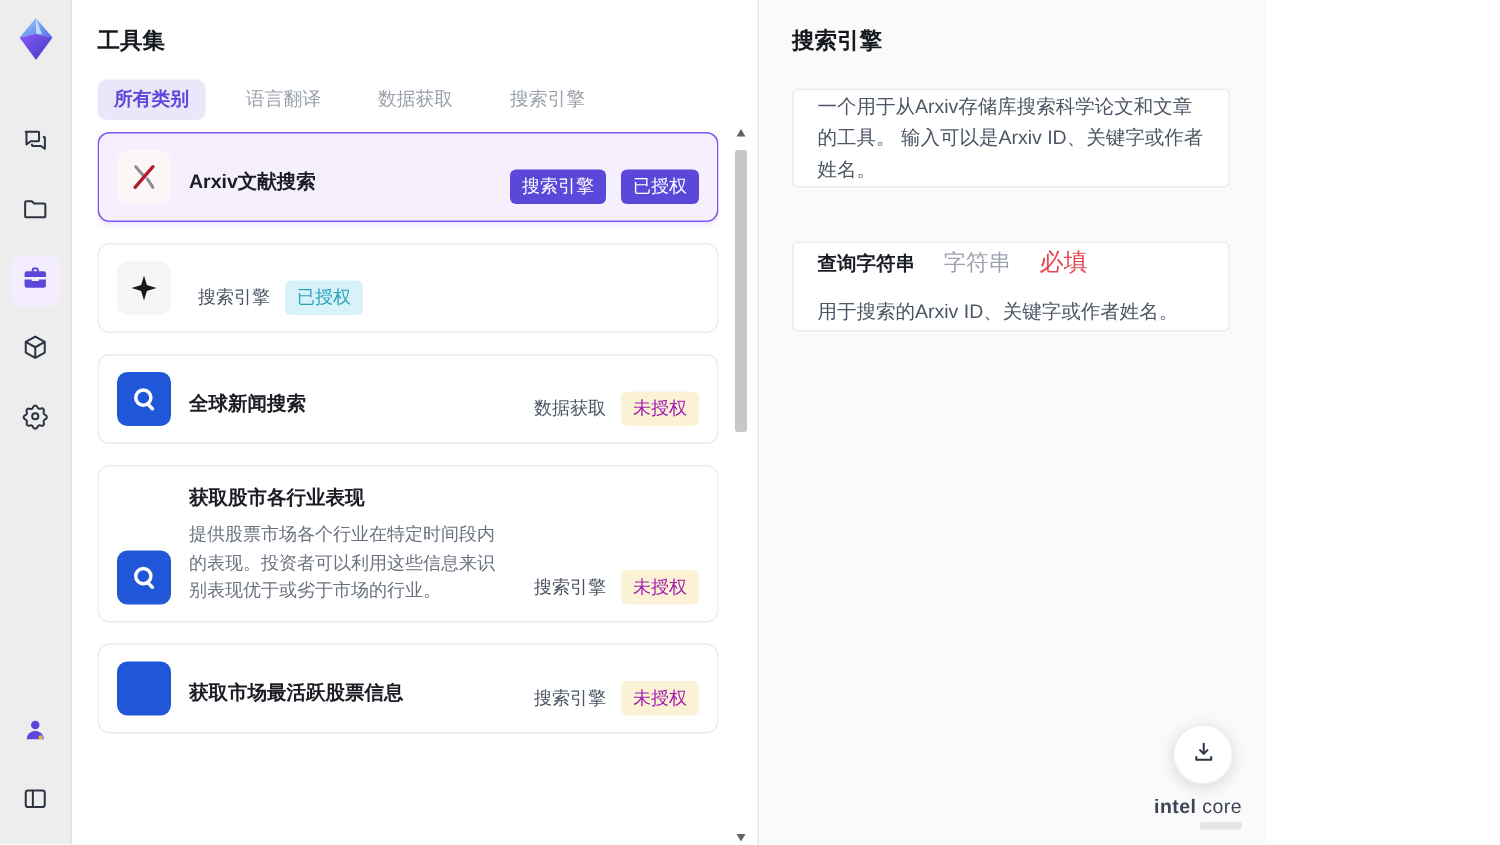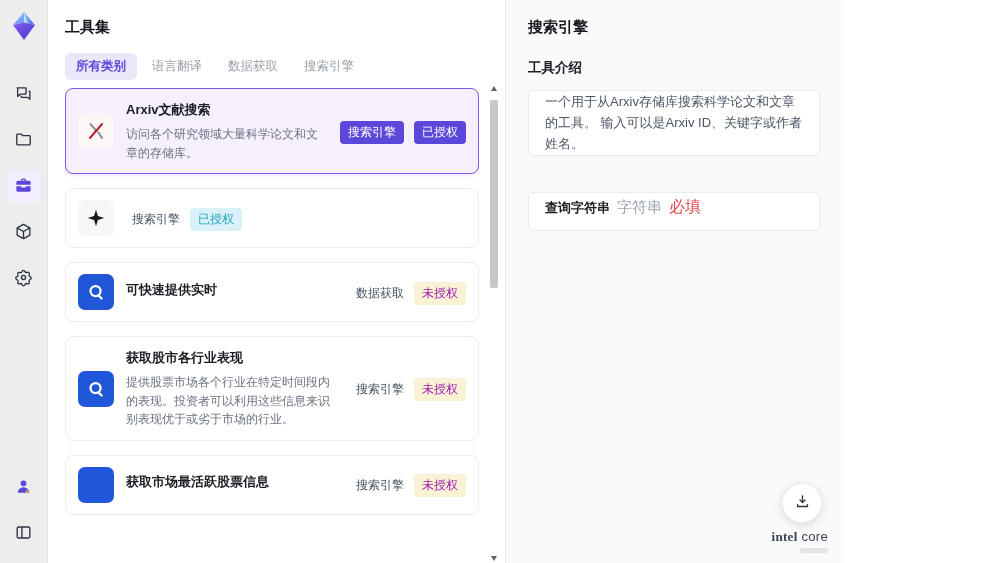--- a/index.html
+++ b/index.html
@@ -13,28 +13,28 @@
   .logo { width:32px; height:32px; margin-bottom:36px; }
   .side-btn { width:34px; height:34px; border:none; background:transparent; border-radius:8px;
     display:flex; align-items:center; justify-content:center; margin-bottom:12px; cursor:pointer; }
   .side-btn svg { width:19px; height:19px; }
   .side-btn.active { background:#f3edfd; }
   .sidebar-spacer { flex:1; }
 
   
   .list-panel { width:457px; flex:none; position:relative; padding:18px 22px 0 17px; background:#fff; }
   .panel-title { font-size:15px; font-weight:bold; color:#15181e; margin-bottom:16px; }
-  .tabs { display:flex; align-items:center; gap:4px; margin-bottom:0; }
+  .tabs { display:flex; align-items:center; gap:16px; margin-bottom:0; }
   .tab { border:none; background:transparent; font-size:12.5px; color:#9aa1ab; padding:5px 11px;
     border-radius:6px; cursor:pointer; font-family:inherit; }
   .tab.active { background:#ece6fa; color:#5b47d9; font-weight:bold; }
 
   .tool-list { position:absolute; left:17px; right:26px; top:88px; bottom:0; overflow:hidden; }
   .tool-card { display:flex; gap:12px; background:#fff; border:1px solid #ececef; border-radius:8px;
-    padding:11px 12px; margin-bottom:14px; cursor:pointer; align-items:center; }
+    padding:11px 12px; margin-bottom:14px; cursor:pointer; align-items:flex-end; }
   .tool-card.selected { border:1.5px solid #7a5af0; background:#f5effe;
     box-shadow:0 1px 4px rgba(122,90,240,.18); }
   .tile { width:36px; height:36px; flex:none; border-radius:7px; background:#f6f6f8;
     display:flex; align-items:center; justify-content:center; }
   .tile svg { width:22px; height:22px; }
   .tile.tile-white { background:#fbf7f7; }
   .tile.tile-blue { background:#1f57d8; }
   .tool-main { flex:1; min-width:0; }
   .tool-name { font-size:13px; font-weight:bold; color:#1a1d23; margin:1px 0 6px; }
   .tool-desc { font-size:12px; color:#6b7280; line-height:1.55; }
@@ -54,33 +54,33 @@
   .vscroll .thumb { position:absolute; top:14px; left:1px; width:8px; height:188px; background:#c7c7ca;
     border-radius:2px; }
 
   
   .detail-panel { flex:1; background:#fafafa; border-left:1px solid #e7e7ea; position:relative;
     padding:18px 24px 0 22px; }
   .detail-title { font-size:15px; font-weight:bold; color:#15181e; margin-bottom:22px; }
   .section-heading { font-size:13.5px; font-weight:bold; color:#1a1d23; margin-bottom:13px; }
   .detail-box { background:#fff; border:1px solid #ececee; border-radius:4px; padding:1px 16px;
     font-size:13px; color:#4b5563; line-height:1.6; margin-bottom:36px; }
-  .param-head { display:flex; align-items:baseline; gap:7px; margin-bottom:9px; }
+  .param-head { display:flex; align-items:baseline; gap:19px; margin-bottom:9px; }
   .param-name { font-size:13px; font-weight:bold; color:#1a1d23; }
   .param-type { font-size:15px; color:#9ca3af; }
   .param-required { font-size:16px; color:#e5484d; }
   .param-desc { font-size:13px; color:#4b5563; }
 
   .fab { position:absolute; right:22px; bottom:40px; width:40px; height:40px; border-radius:50%;
     background:#fff; border:1px solid #f0f0f0; box-shadow:0 2px 10px rgba(0,0,0,.14);
     display:flex; align-items:center; justify-content:center; cursor:pointer; }
   .fab svg { width:17px; height:17px; }
   .brand { position:absolute; right:16px; bottom:10px; text-align:right; }
   .brand-text { font-size:13px; color:#3a4454; letter-spacing:.3px; }
-  .brand-text b { font-weight:bold;font-family:Liberation Serif, serif; }
+  .brand-text b { font-weight:bold; }
   .brand-bar { width:28px; height:5px; background:#e4e4e6; border-radius:2px; margin:3px 0 0 auto; }
 </style>
 </head>
 <body>
 
 <div class="app">
 
   <aside class="sidebar">
     <div class="logo">
       <svg viewBox="0 0 32 32">
@@ -180,21 +180,20 @@
 
       <div class="tool-card selected">
         <div class="tile tile-white">
           <svg viewBox="0 0 24 24" fill="none" stroke-linecap="round">
             <path d="M6 4.5l6.5 7.5M14.5 13.5l4 6" stroke="#8a8f98" stroke-width="2.2"></path>
             <path d="M18.5 4.5L5.5 19.5" stroke="#b31b2c" stroke-width="2.4"></path>
           </svg>
         </div>
         <div class="tool-main">
           <div class="tool-name">Arxiv文献搜索</div>
-          <div class="tool-desc">访问各个研究领域大量科学论文和文章的存储库。</div>
         </div>
         <div class="tool-meta">
           <span class="badge badge-purple">搜索引擎</span>
           <span class="badge badge-purple">已授权</span>
         </div>
       </div>
 
       <div class="tool-card">
         <div class="tile">
           <svg viewBox="0 0 24 24">
@@ -208,21 +207,21 @@
       </div>
 
       <div class="tool-card">
         <div class="tile tile-blue">
           <svg viewBox="0 0 24 24" fill="none" stroke="#fff" stroke-width="2.5" stroke-linecap="round">
             <circle cx="11.5" cy="11" r="5.5"></circle>
               <path d="M14.5 15.5l3.6 3.6"></path>
           </svg>
         </div>
         <div class="tool-main">
-          <div class="tool-name">可快速提供实时</div>
+          <div class="tool-name">全球新闻搜索</div>
         </div>
         <div class="tool-meta">
           <span class="cat-text">数据获取</span>
           <span class="badge badge-yellow">未授权</span>
         </div>
       </div>
 
       <div class="tool-card">
         <div class="tile tile-blue">
           <svg viewBox="0 0 24 24" fill="none" stroke="#fff" stroke-width="2.5" stroke-linecap="round">
@@ -259,29 +258,29 @@
     <div class="vscroll">
       <div class="arrow up"></div>
       <div class="thumb"></div>
       <div class="arrow down"></div>
     </div>
   </main>
 
   <section class="detail-panel">
     <h2 class="detail-title">搜索引擎</h2>
 
-    <h3 class="section-heading">工具介绍</h3>
     <div class="detail-box">一个用于从Arxiv存储库搜索科学论文和文章的工具。 输入可以是Arxiv ID、关键字或作者姓名。</div>
 
     <div class="detail-box">
       <div class="param-head">
         <span class="param-name">查询字符串</span>
         <span class="param-type">字符串</span>
         <span class="param-required">必填</span>
       </div>
+      <div class="param-desc">用于搜索的Arxiv ID、关键字或作者姓名。</div>
     </div>
 
     <button class="fab">
       <span>
         <svg viewBox="0 0 24 24" fill="none" stroke="#2b3442" stroke-width="1.9" stroke-linecap="round" stroke-linejoin="round" width="17" height="17">
           <path d="M12 4v9"></path>
             <path d="M8.5 10L12 13.5 15.5 10"></path>
             <path d="M5 16.5V19h14v-2.5"></path>
         </svg>
       </span>

